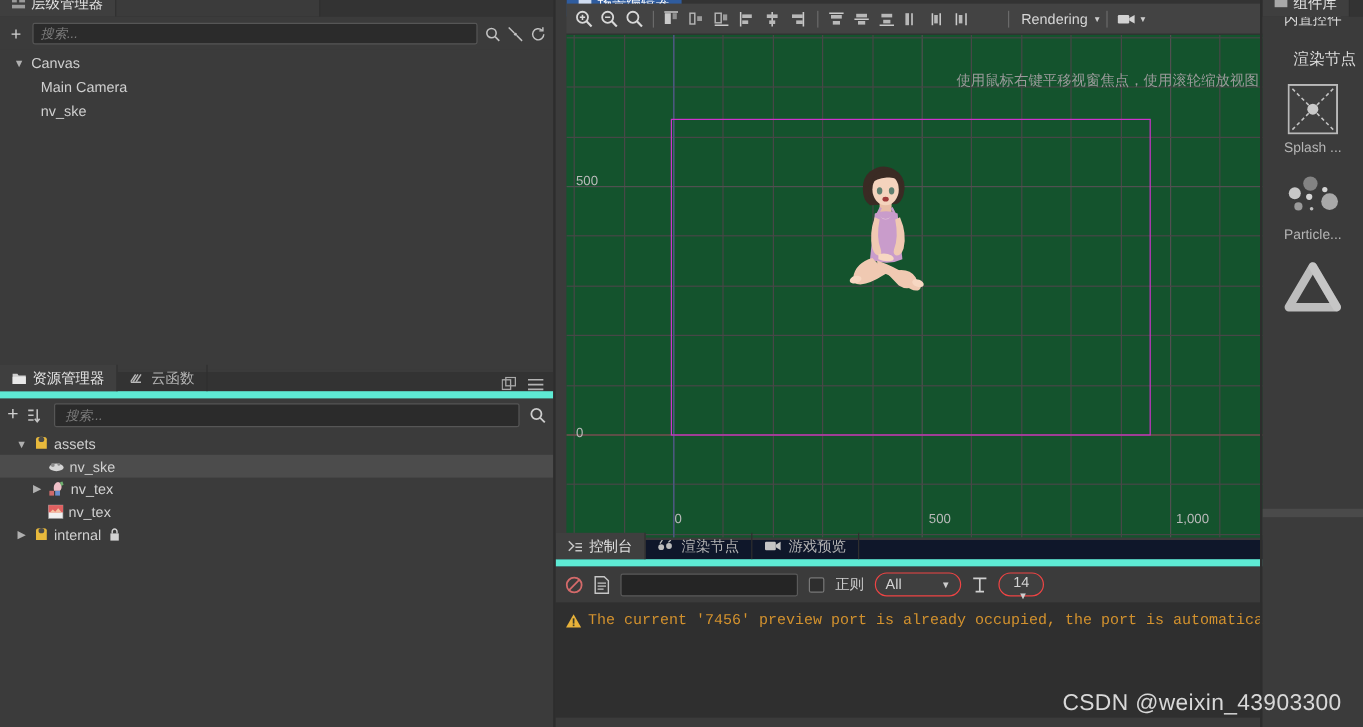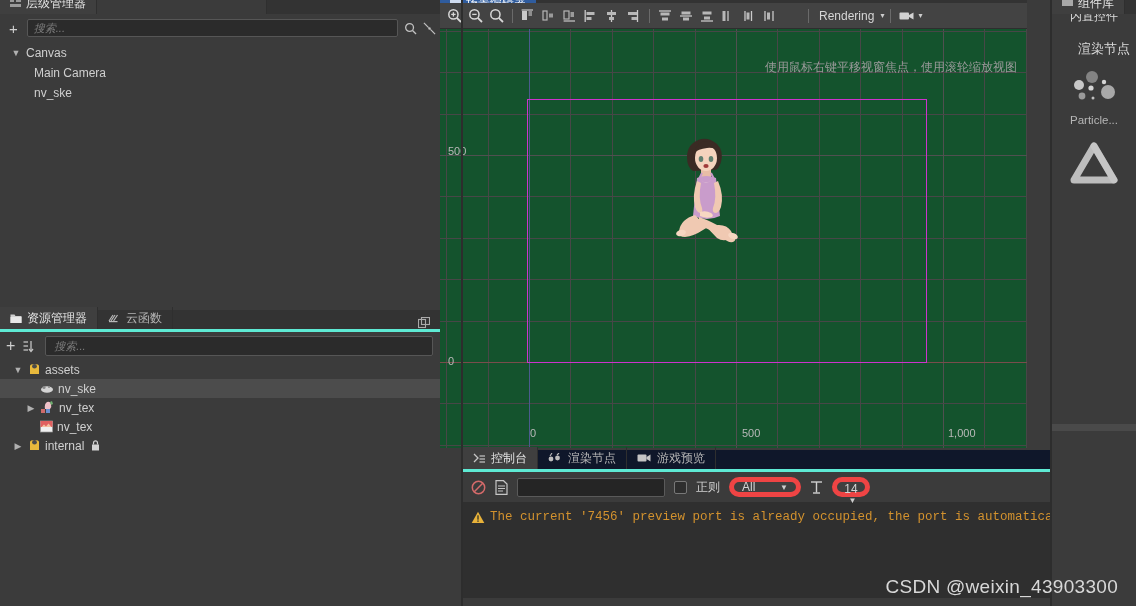--- a/index.html
+++ b/index.html
@@ -12,21 +12,21 @@
     color: #c8c8c8;
     -webkit-font-smoothing: antialiased;
   }
   #app { position: relative; width: 1136px; height: 606px; }
 
   
   .panel { position: absolute; background: #3b3b3b; }
   .tabbar {
     height: 22px; background: #333333;
     display: flex; align-items: flex-end;
-    border-bottom: 3px solid #5eead4;
+    border-bottom: 6px solid #5eead4;
     position: relative;
   }
   .tab {
     height: 22px; padding: 0 10px;
     display: flex; align-items: center; gap: 5px;
     font-size: 12px; color: #b4b4b4;
     background: transparent;
     border-right: 1px solid #2f2f2f;
     white-space: nowrap;
   }
@@ -74,21 +74,21 @@
     font-style: italic; color: #7d7d7d; font-size: 11px;
   }
   .asset-tree { position: relative; }
   .asset-row {
     height: 19px; display: flex; align-items: center; gap: 4px;
     font-size: 12px; color: #d0d0d0; white-space: nowrap;
   }
   .asset-row.sel { background: #4c4c4c; }
 
   
-  #scene { left: 440px; top: 0; width: 587px; height: 448px; background: #3b3b3b; }
+  #scene { left: 472px; top: 0; width: 587px; height: 448px; background: #3b3b3b; }
   #scene-tabbar { position: absolute; left:0; top:-8px; height:22px; width:587px;
      background:#333; display:flex; align-items:center; overflow:hidden; }
   .scene-toolbar {
     position: absolute; left: 0; top: 3px; width: 587px; height: 26px;
     background: #434343; display: flex; align-items: center; gap: 2px; padding: 0 5px;
     border-bottom: 1px solid #2e2e2e;
   }
   .tb-btn { width: 19px; height: 19px; display: flex; align-items: center; justify-content: center; }
   .tb-sep { width: 1px; height: 14px; background: #6a6a6a; margin: 0 4px; }
   .tb-label { font-size: 12px; color: #d6d6d6; padding: 0 4px; }
@@ -120,21 +120,21 @@
   .console-toolrow {
     height: 30px; display: flex; align-items: center; gap: 9px; padding: 0 8px;
     background: #3b3b3b;
   }
   .cn-input {
     width: 148px; height: 19px; background: #252525; border: 1px solid #5a5a5a; border-radius: 2px;
   }
   .cn-check { width: 13px; height: 13px; background: #2e2e2e; border: 1px solid #787878; border-radius: 2px; }
   .cn-label { font-size: 12px; color: #d0d0d0; }
   .cn-select {
-    height: 20px; min-width: 72px; border: 5px solid #ef4444; border-radius: 10px;
+    height: 20px; min-width: 72px; border: 1px solid #ef4444; border-radius: 10px;
     display: flex; align-items: center; justify-content: space-between;
     padding: 0 8px; font-size: 12px; color: #d4d4d4; background: #3f3f3f;
   }
   .cn-select.small { min-width: 38px; padding: 0 6px; flex-direction: column; }
   #console-body { background: #2f2f2f; height: 96px; padding: 8px 4px 0 8px; overflow: hidden; }
   .log-line {
     font-family: "Liberation Mono", "DejaVu Sans Mono", monospace;
     font-size: 12.5px; color: #d3922e; white-space: nowrap;
     display: flex; align-items: center; gap: 5px;
   }
@@ -655,20 +655,33 @@
             </svg>
         </span>
         <span>组件库</span>
       </div>
     </div>
 
     <div class="rd-header">内置控件</div>
 
     <div class="rd-section">渲染节点</div>
 
+    <div class="rd-item">
+      <span class="icon">
+        <svg width="42" height="42" viewBox="0 0 42 42">
+          <rect x="0.8" y="0.8" width="40.4" height="40.4" fill="#3f3f3f" stroke="#b9b9b9" stroke-width="1.6"></rect>
+          <line x1="4" y1="4" x2="18" y2="18" stroke="#c4c4c4" stroke-width="1.3" stroke-dasharray="3 2.4"></line>
+          <line x1="38" y1="4" x2="24" y2="18" stroke="#c4c4c4" stroke-width="1.3" stroke-dasharray="3 2.4"></line>
+          <line x1="4" y1="38" x2="18" y2="24" stroke="#c4c4c4" stroke-width="1.3" stroke-dasharray="3 2.4"></line>
+          <line x1="38" y1="38" x2="24" y2="24" stroke="#c4c4c4" stroke-width="1.3" stroke-dasharray="3 2.4"></line>
+          <circle cx="21" cy="21" r="4.6" fill="#c9c9c9"></circle>
+        </svg>
+      </span>
+      <span class="rd-item-label">Splash ...</span>
+    </div>
 
     <div class="rd-item">
       <span class="icon">
         <svg width="50" height="38" viewBox="0 0 50 38">
           <circle cx="23" cy="7" r="6" fill="#838383"></circle>
           <circle cx="10" cy="15" r="5" fill="#c8c8c8"></circle>
           <circle cx="22" cy="18" r="2.6" fill="#d4d4d4"></circle>
           <circle cx="35" cy="12" r="2.2" fill="#d4d4d4"></circle>
           <circle cx="39" cy="22" r="7" fill="#a8a8a8"></circle>
           <circle cx="13" cy="26" r="3.4" fill="#9a9a9a"></circle>

